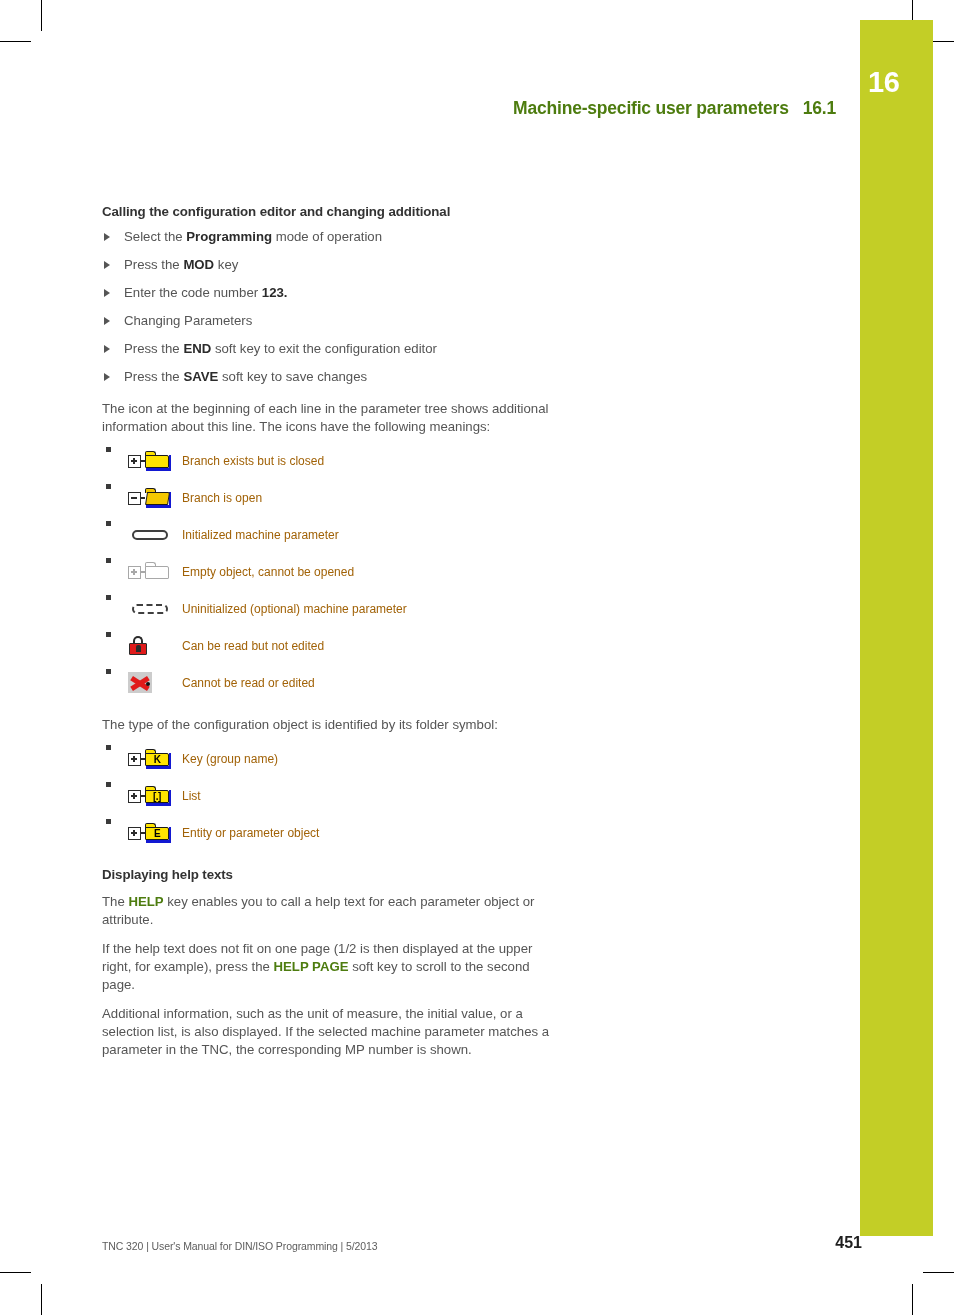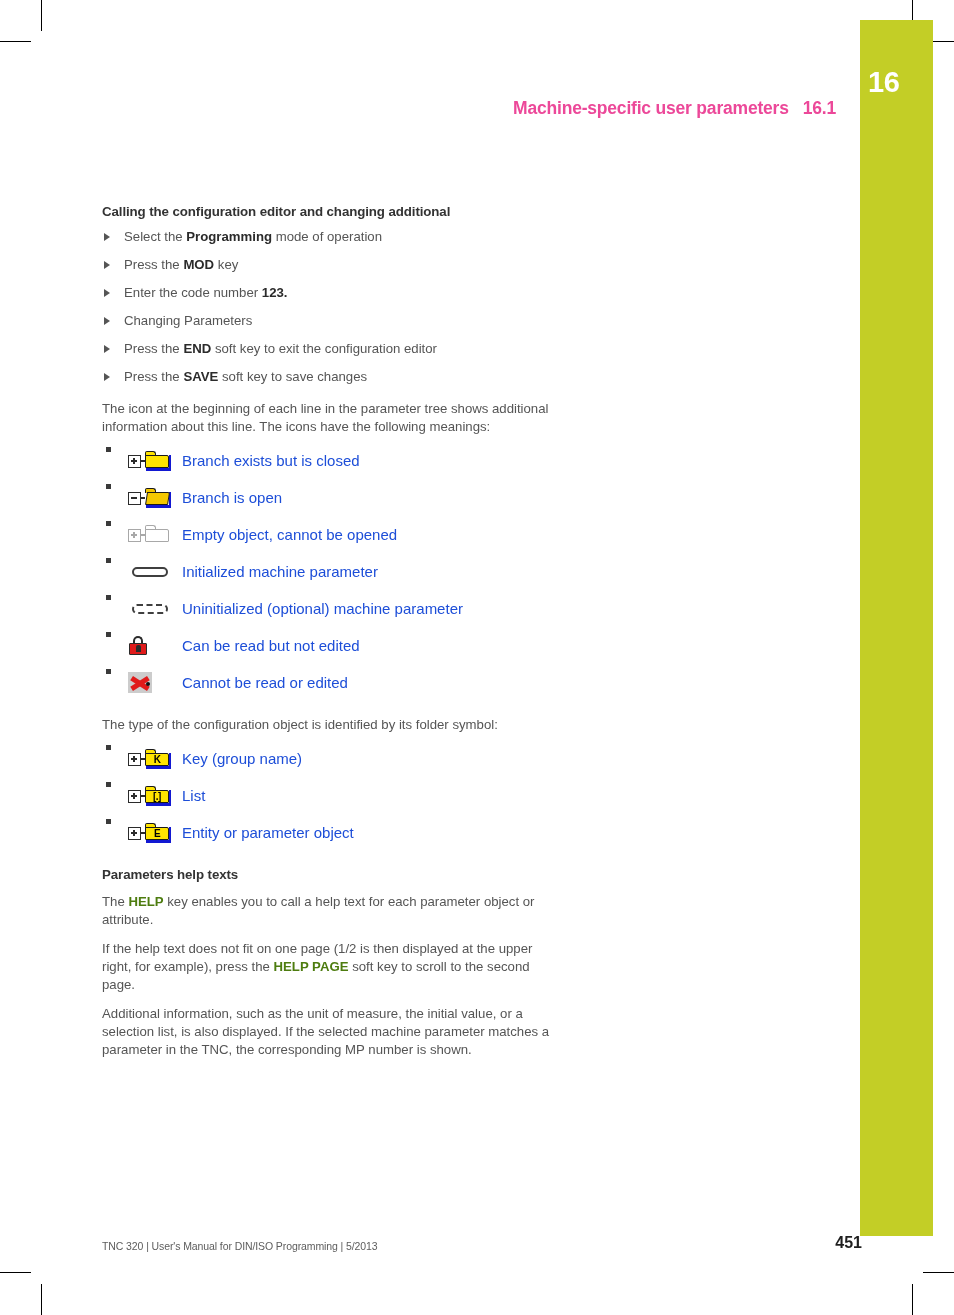--- a/index.html
+++ b/index.html
@@ -49,21 +49,21 @@
 
   
   .running-head {
     position: absolute;
     left: 0;
     top: 98px;
     width: 836px;
     text-align: right;
     font-size: 17.5px;
     font-weight: bold;
-    color: #ec4899;
+    color: #4d7c0f;
     letter-spacing: -0.2px;
   }
   .running-head .sec-no { margin-left: 14px; }
 
   
   .content {
     position: absolute;
     left: 102px;
     top: 204px;
     width: 460px;
@@ -125,22 +125,22 @@
   }
   .icon-slot {
     width: 80px;
     min-width: 80px;
     display: flex;
     align-items: center;
     justify-content: flex-start;
     padding-left: 26px;
   }
   .icon-label {
-    font-size: 15px;
-    color: #1d4ed8;
+    font-size: 12px;
+    color: #a16207;
     line-height: 16px;
   }
 
   
   .tree-icon {
     position: relative;
     width: 46px;
     height: 22px;
   }
   
@@ -377,42 +377,42 @@
               <span class="tab-top"></span>
               <span class="body-box"></span>
             </span>
           </span>
         </span>
         <span class="icon-label">Branch is open</span>
       </li>
       <li class="icon-row">
         <span class="sq-bullet"></span>
         <span class="icon-slot">
+          <span class="pill-icon">
+            <span class="pill"></span>
+          </span>
+        </span>
+        <span class="icon-label">Initialized machine parameter</span>
+      </li>
+      <li class="icon-row">
+        <span class="sq-bullet"></span>
+        <span class="icon-slot">
           <span class="tree-icon">
             <span class="pm-box gray">
               <span class="h-bar"></span>
               <span class="v-bar"></span>
             </span>
             <span class="connector gray"></span>
             <span class="folder empty">
               <span class="tab-top"></span>
               <span class="body-box"></span>
             </span>
           </span>
         </span>
         <span class="icon-label">Empty object, cannot be opened</span>
-      </li>
-      <li class="icon-row">
-        <span class="sq-bullet"></span>
-        <span class="icon-slot">
-          <span class="pill-icon">
-            <span class="pill"></span>
-          </span>
-        </span>
-        <span class="icon-label">Initialized machine parameter</span>
       </li>
       <li class="icon-row">
         <span class="sq-bullet"></span>
         <span class="icon-slot">
           <span class="pill-icon">
             <span class="pill dashed"></span>
           </span>
         </span>
         <span class="icon-label">Uninitialized (optional) machine parameter</span>
       </li>
@@ -498,21 +498,21 @@
               <span class="tab-top"></span>
               <span class="body-box"></span>
               <span class="letter">E</span>
             </span>
           </span>
         </span>
         <span class="icon-label">Entity or parameter object</span>
       </li>
     </ul>
 
-  <h3 class="sub-head" style="margin-top:16px">Parameters help texts</h3>
+  <h3 class="sub-head" style="margin-top:16px">Displaying help texts</h3>
 
   <div id="help-paragraphs">
       <p class="body" style="margin-top: 11px;">The <b>HELP</b> key enables you to call a help text for each parameter object or attribute.</p>
       <p class="body" style="margin-top: 11px;">If the help text does not fit on one page (1/2 is then displayed at the upper right, for example), press the <b>HELP PAGE</b> soft key to scroll to the second page.</p>
       <p class="body" style="margin-top: 11px;">Additional information, such as the unit of measure, the initial value, or a selection list, is also displayed. If the selected machine parameter matches a parameter in the TNC, the corresponding MP number is shown.</p>
     </div>
 
 </div>
 
 <div class="footer-text">TNC 320 | User's Manual for DIN/ISO Programming | 5/2013</div>

